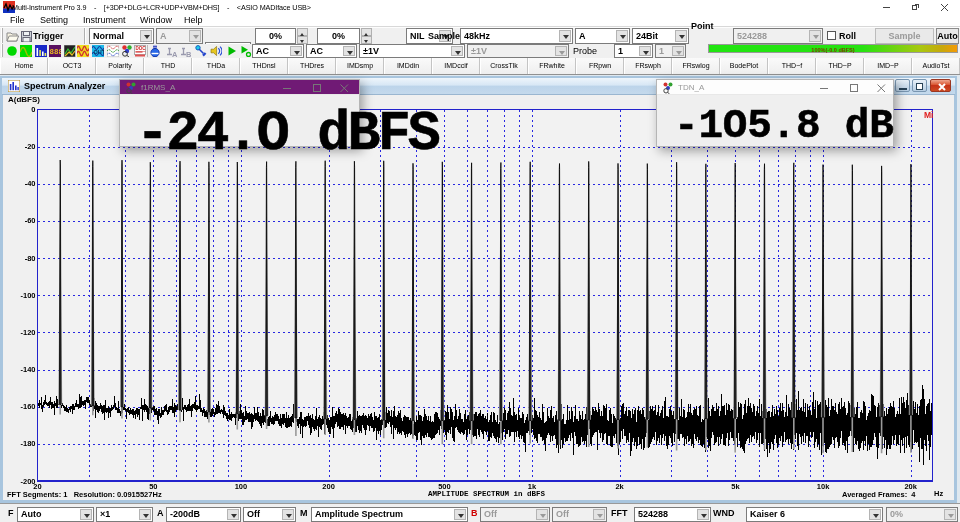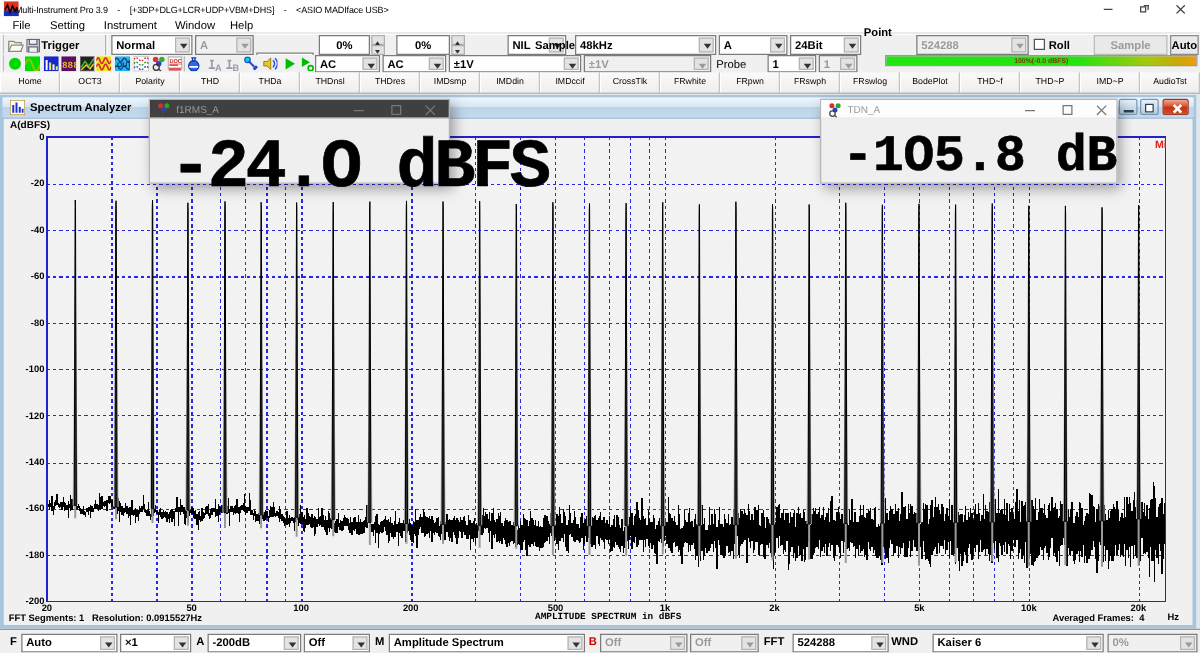--- a/index.html
+++ b/index.html
@@ -239,21 +239,21 @@
 <text x="735.5" y="489" text-anchor="middle" font-size="7.5" font-weight="bold" font-family="Liberation Sans">5k</text>
 <text x="823.1" y="489" text-anchor="middle" font-size="7.5" font-weight="bold" font-family="Liberation Sans">10k</text>
 <text x="910.7" y="489" text-anchor="middle" font-size="7.5" font-weight="bold" font-family="Liberation Sans">20k</text>
 <text x="934" y="496" font-size="7.5" font-weight="bold" font-family="Liberation Sans">Hz</text>
 <text x="924" y="118" font-size="8.5" font-weight="bold" fill="#e02020" font-family="Liberation Sans">Mi</text>
 </svg>
 <div class="abs" style="left:7px;top:490px;font-size:7.5px;font-weight:bold;color:#000;white-space:nowrap;">FFT Segments:&nbsp;1&nbsp;&nbsp; Resolution:&nbsp;0.0915527Hz</div>
 <div class="abs" style="left:428px;top:490px;font-size:7.5px;font-weight:bold;color:#000;white-space:nowrap;font-family:Liberation Mono, monospace;">AMPLITUDE SPECTRUM in dBFS</div>
 <div class="abs" style="left:842px;top:490px;font-size:7.5px;font-weight:bold;color:#000;white-space:nowrap;">Averaged Frames:&nbsp; 4</div>
 <div class="abs" style="left:119px;top:79px;width:241px;height:68px;background:#efefef;border:1px solid #b5b5b5;box-shadow:3px 4px 10px rgba(0,0,0,0.35);">
-    <div style="position:absolute;left:0;top:0;right:0;height:15px;background:#404040;border-bottom:1px solid #e8e8e8;">
+    <div style="position:absolute;left:0;top:0;right:0;height:15px;background:#701a75;border-bottom:1px solid #e8e8e8;">
       <svg style="position:absolute;left:5px;top:1.5px" width="12" height="12" viewBox="0 0 12 12">
         <circle cx="3.5" cy="2.5" r="2" fill="#d03030"></circle>
         <circle cx="8.5" cy="2.5" r="2" fill="#30a030"></circle>
         <circle cx="6" cy="6" r="2" fill="#3040c0"></circle>
         <circle cx="4" cy="8.8" r="2.2" fill="none" stroke="#444"></circle>
         <path d="M5.6 10.4 L7.6 12" stroke="#444"></path>
       </svg>
       <div style="position:absolute;left:21px;top:3px;font-size:8px;color:#999;">f1RMS_A</div>
       <div style="position:absolute;left:163px;top:8px;width:8px;height:1px;background:#777;"></div>
       <div style="position:absolute;left:193px;top:4px;width:7.5px;height:7.5px;border:1px solid #777;"></div>

